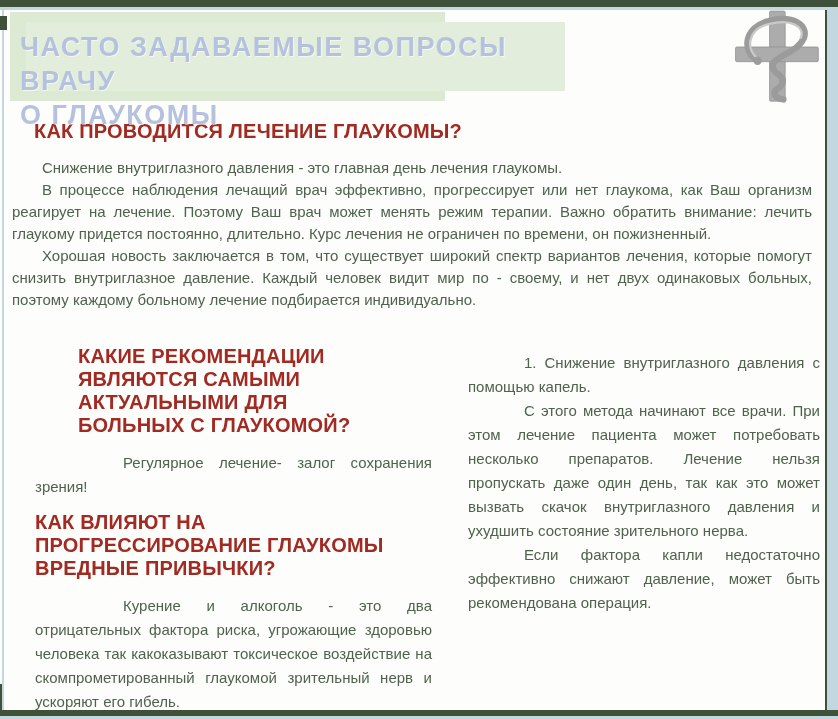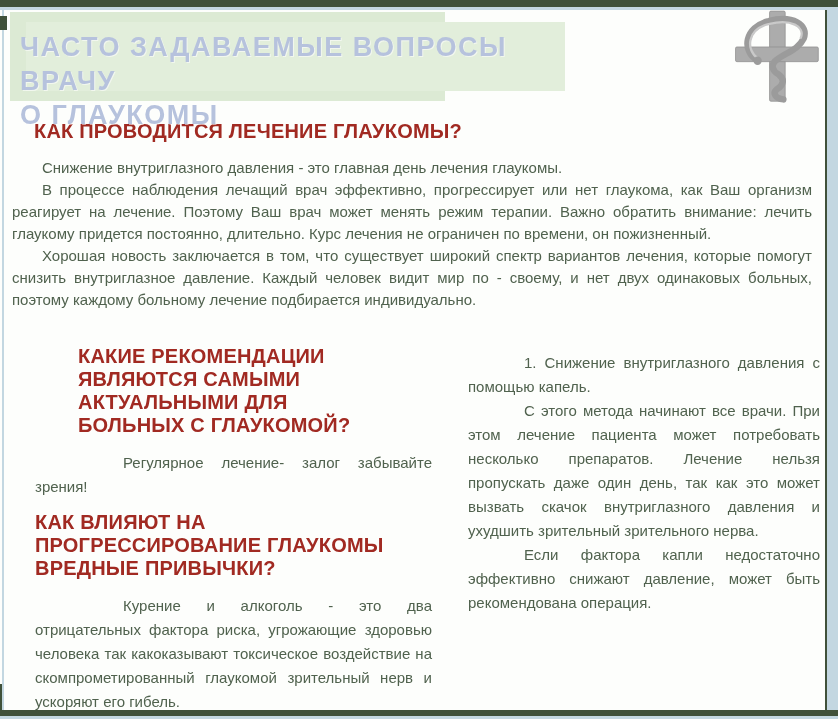--- a/index.html
+++ b/index.html
@@ -115,27 +115,27 @@
     <div class="intro">
       <p>Снижение внутриглазного давления - это главная день лечения глаукомы.</p>
       <p>В процессе наблюдения лечащий врач эффективно, прогрессирует  или нет глаукома, как Ваш организм реагирует на лечение. Поэтому Ваш врач может менять режим терапии. Важно обратить внимание: лечить глаукому придется  постоянно, длительно. Курс лечения  не ограничен по времени, он пожизненный.</p>
       <p>Хорошая новость заключается в том, что существует широкий спектр вариантов лечения, которые помогут снизить внутриглазное давление. Каждый человек видит мир по - своему, и нет двух одинаковых больных, поэтому каждому  больному лечение подбирается индивидуально.</p>
     </div>
 
     <div class="columns">
 
       <div class="col-left">
         <h2 class="h-reco">КАКИЕ   РЕКОМЕНДАЦИИ  ЯВЛЯЮТСЯ САМЫМИ АКТУАЛЬНЫМИ ДЛЯ БОЛЬНЫХ С ГЛАУКОМОЙ?</h2>
-        <p class="colp first-colp">Регулярное лечение- залог забывайте зрения!</p>
+        <p class="colp first-colp">Регулярное лечение- залог сохранения зрения!</p>
 
         <h2 class="h-habits">КАК   ВЛИЯЮТ НА ПРОГРЕССИРОВАНИЕ ГЛАУКОМЫ ВРЕДНЫЕ ПРИВЫЧКИ?</h2>
         <p class="colp first-colp">Курение  и  алкоголь  -  это  два  отрицательных фактора   риска, угрожающие   здоровью человека  так какоказывают      токсическое      воздействие      на скомпрометированный  глаукомой  зрительный  нерв  и ускоряют  его гибель.</p>
       </div>
 
       <div class="col-right">
         <p class="colp first-colp">1. Снижение    внутриглазного давления с помощью капель.</p>
-        <p class="colp">С этого метода начинают все врачи. При этом  лечение  пациента  может   потребовать несколько    препаратов.    Лечение    нельзя пропускать даже один  день, так как это может вызвать  скачок  внутриглазного  давления   и ухудшить зрительный зрительного нерва.</p>
+        <p class="colp">С этого метода начинают все врачи. При этом  лечение  пациента  может   потребовать несколько    препаратов.    Лечение    нельзя пропускать даже один  день, так как это может вызвать  скачок  внутриглазного  давления   и ухудшить состояние зрительного нерва.</p>
         <p class="colp">Если   фактора   капли      недостаточно эффективно  снижают  давление,  может  быть рекомендована  операция.</p>
       </div>
 
     </div>
   </div>
 </div>
 
 </body></html>

